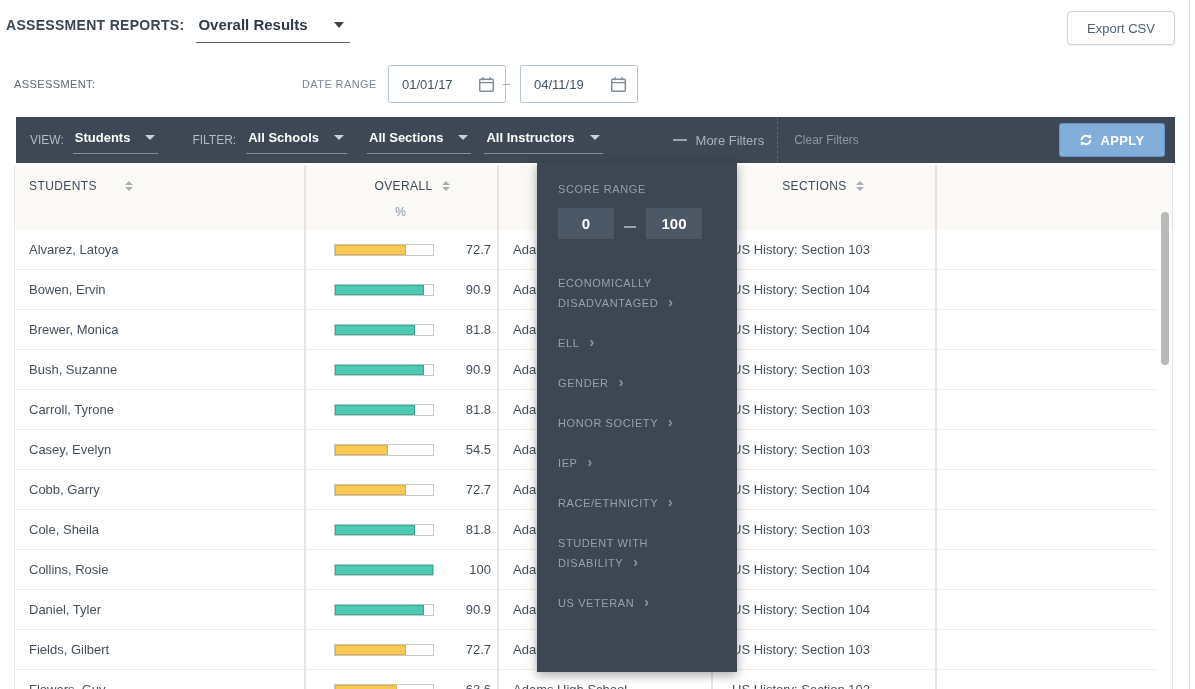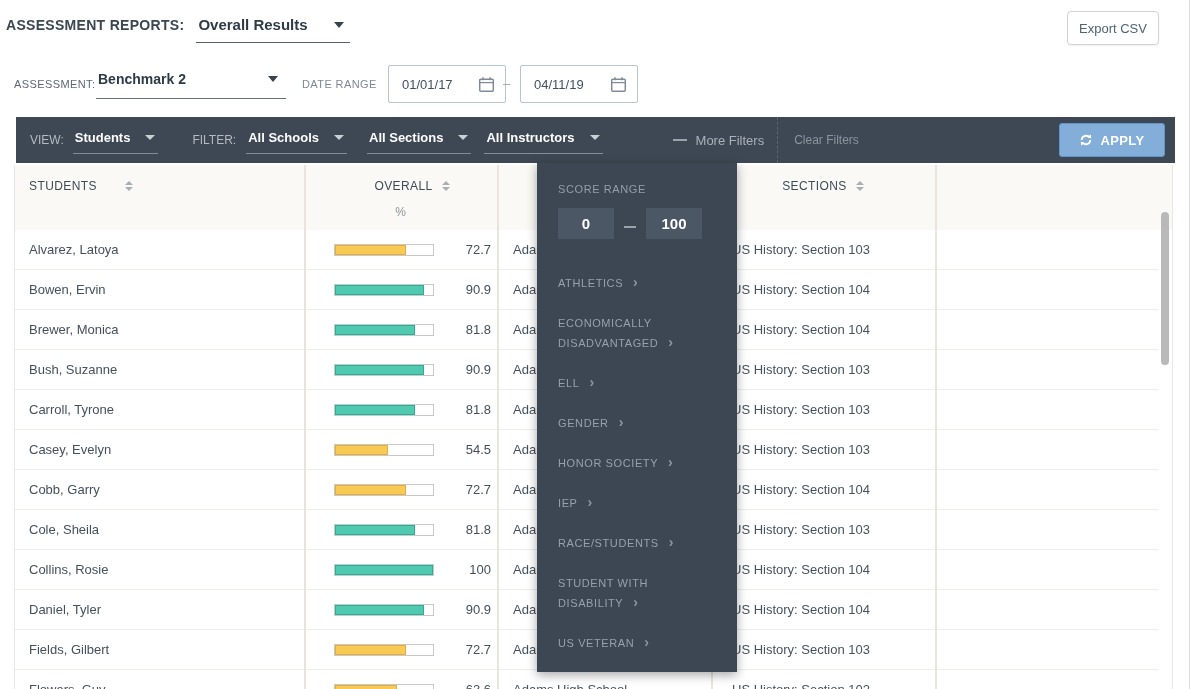--- a/index.html
+++ b/index.html
@@ -8,21 +8,21 @@
     position:relative; width:1195px; height:689px; overflow:hidden;
     background:#fff; font-family:"Liberation Sans", sans-serif;
   }
   
   .reports-row { position:absolute; left:6px; top:14px; display:flex; align-items:flex-start; }
   .reports-label { font-size:14px; font-weight:bold; color:#3a4651; letter-spacing:.3px; padding-top:3px; }
   .reports-dd { margin-left:12px; display:flex; align-items:center; gap:26px;
     border-bottom:1px solid #55606b; padding:2px 6px 9px 2px; cursor:pointer; }
   .reports-value { font-size:15px; font-weight:bold; color:#2e3b47; }
   .caret-dark { width:0; height:0; border-left:5px solid transparent; border-right:5px solid transparent; border-top:6px solid #39434e; }
-  .export-btn { position:absolute; left:1067px; top:11px; width:92px; height:34px;
+  .export-btn { position:absolute; left:1067px; top:11px; width:108px; height:34px;
     background:#fff; border:1px solid #d3d3d3; border-radius:4px; color:#4e6374;
     font-size:13px; display:flex; align-items:center; justify-content:center;
     box-shadow:0 1px 2px rgba(0,0,0,.06); cursor:pointer; }
   
   .assess-row { position:absolute; left:0; top:65px; width:100%; height:40px; }
   .assess-label { position:absolute; left:14px; top:13px; font-size:11px; color:#5c6973; letter-spacing:.4px; }
   .assess-dd { position:absolute; left:96px; top:2px; width:190px; display:flex; align-items:center;
     justify-content:space-between; border-bottom:1px solid #66717c; padding:4px 8px 11px 2px; cursor:pointer; }
   .assess-value { font-size:14px; font-weight:bold; color:#2e3b47; }
   .daterange-label { position:absolute; left:302px; top:13px; font-size:11px; color:#7d8893; letter-spacing:.4px; }
@@ -92,24 +92,20 @@
     <span class="reports-label">ASSESSMENT REPORTS:</span>
     <span class="reports-dd">
       <span class="reports-value">Overall Results</span>
       <span class="caret-dark"></span>
     </span>
   </div>
   <button class="export-btn">Export CSV</button>
 
   <div class="assess-row">
     <span class="assess-label">ASSESSMENT:</span>
-    <span class="assess-dd">
-      <span class="assess-value">Benchmark 2</span>
-      <span class="caret-dark"></span>
-    </span>
     <span class="daterange-label">DATE RANGE</span>
     <span class="date-box from">
       <span class="date-value">01/01/17</span>
       <svg width="17" height="17" viewBox="0 0 16 16">
         <rect x="1.6" y="3" width="12.8" height="11.4" rx="1" fill="none" stroke="#7e8b98" stroke-width="1.4"></rect>
         <line x1="4.7" y1="1.2" x2="4.7" y2="4" stroke="#7e8b98" stroke-width="1.4"></line>
         <line x1="11.3" y1="1.2" x2="11.3" y2="4" stroke="#7e8b98" stroke-width="1.4"></line>
         <line x1="1.6" y1="6.2" x2="14.4" y2="6.2" stroke="#7e8b98" stroke-width="1.2"></line>
       </svg>
     </span>
@@ -304,25 +300,24 @@
   <div class="page-edge"></div>
 
   <div class="mf-panel">
     <div class="mf-score-label">SCORE RANGE</div>
     <div class="mf-score-row">
       <input class="mf-score-input" value="0" style="">
       <span class="mf-score-dash"></span>
       <input class="mf-score-input" value="100" style="">
     </div>
     <div class="mf-items" id="mf-items">
-        <div class="mf-item"><span>ATHLETICS</span><span class="chev">›</span></div>
         <div class="mf-item"><span>ECONOMICALLY DISADVANTAGED</span><span class="chev">›</span></div>
         <div class="mf-item"><span>ELL</span><span class="chev">›</span></div>
         <div class="mf-item"><span>GENDER</span><span class="chev">›</span></div>
         <div class="mf-item"><span>HONOR SOCIETY</span><span class="chev">›</span></div>
         <div class="mf-item"><span>IEP</span><span class="chev">›</span></div>
-        <div class="mf-item"><span>RACE/STUDENTS</span><span class="chev">›</span></div>
+        <div class="mf-item"><span>RACE/ETHNICITY</span><span class="chev">›</span></div>
         <div class="mf-item"><span>STUDENT WITH DISABILITY</span><span class="chev">›</span></div>
         <div class="mf-item"><span>US VETERAN</span><span class="chev">›</span></div>
       </div>
   </div>
 
 </div>
 
 </body></html>

